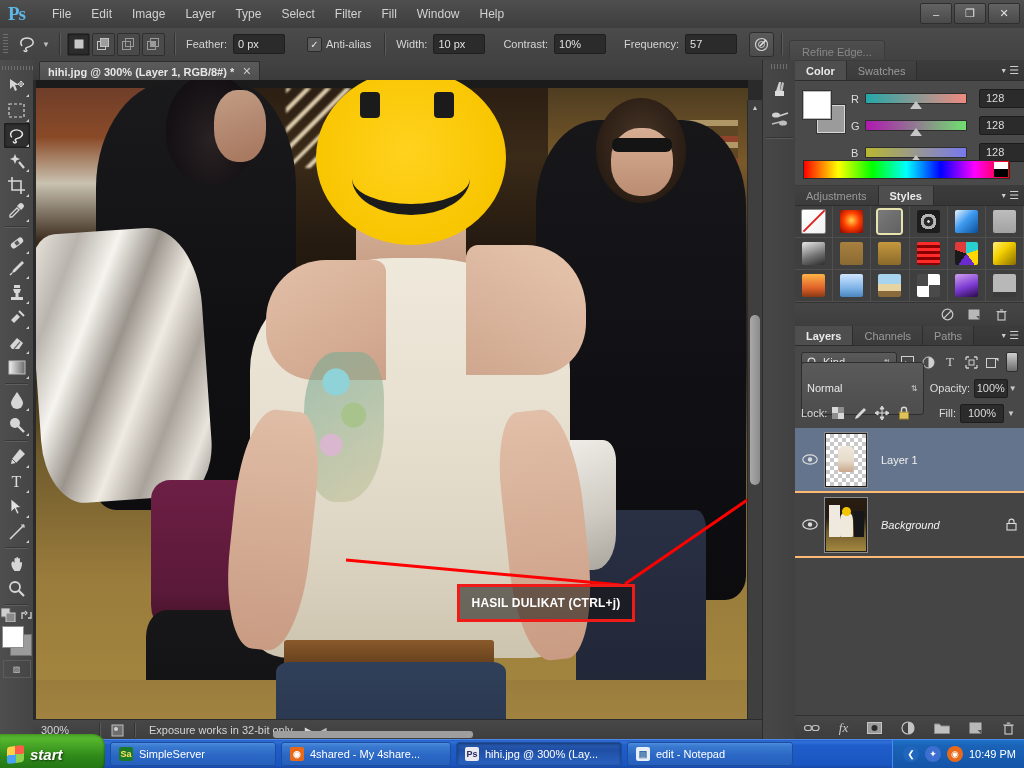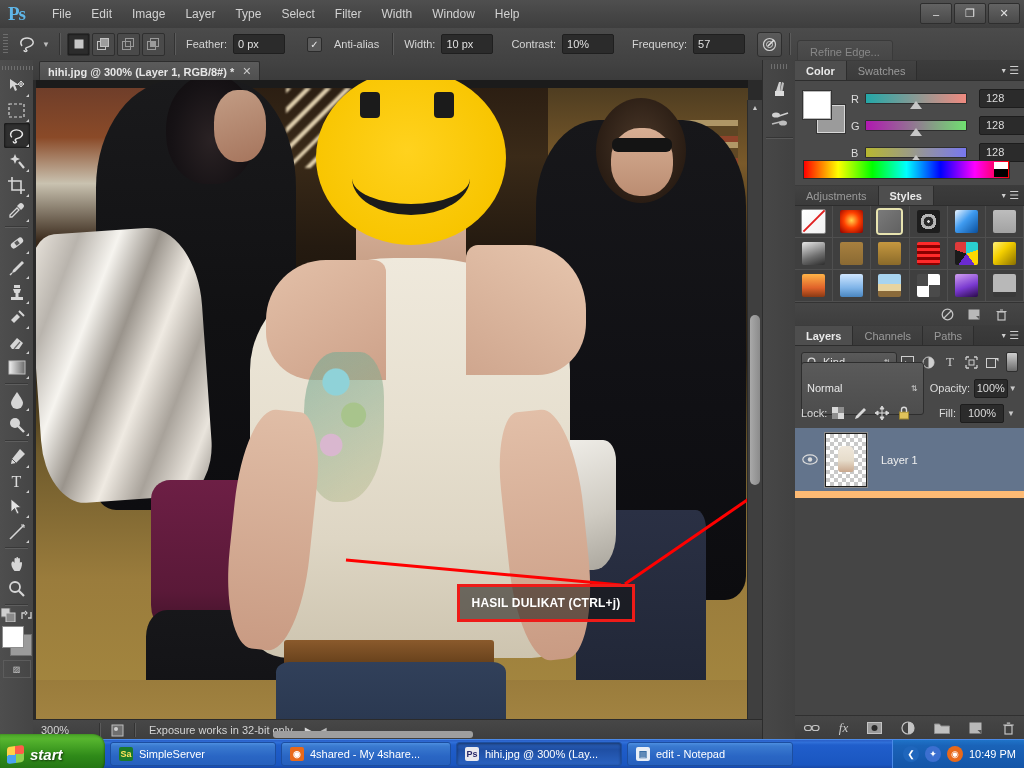--- a/index.html
+++ b/index.html
@@ -250,21 +250,21 @@
      border:1px solid #2e2e2e;border-radius:3px;color:#e8e8e8;font-size:11px;
      display:flex;align-items:center;justify-content:space-between;padding:16px 5px;}
   .smalllab{color:#dcdcdc;font-size:11px;margin-left:6px;}
   .numbox{width:42px;height:17px;background:#2b2b2b;border:1px solid #1d1d1d;color:#dcdcdc;
      font-size:11px;display:flex;align-items:center;justify-content:center;border-radius:2px;
      margin-left:4px;}
   .mini-caret{width:14px;height:17px;display:flex;align-items:center;justify-content:center;
      color:#c9c9c9;font-size:8px;}
 
   .layerlist{background:#3c3c3c;}
-  .layerrow{height:63px;display:flex;align-items:center;border-bottom:7px solid #fdba74;
+  .layerrow{height:63px;display:flex;align-items:center;border-bottom:2px solid #fdba74;
      background:#444;}
   .layerrow.sel{background:#63748c;}
   .eye{width:30px;display:flex;align-items:center;justify-content:center;color:#d8d8d8;}
   .thumb{width:40px;height:52px;border:1px solid #1f1f1f;box-shadow:0 0 0 1px #8d8d8d;
      overflow:hidden;position:relative;background:#fff;}
   .checker{position:absolute;inset:0;
      background-image:linear-gradient(45deg,#c9c9c9 25%,transparent 25%,transparent 75%,#c9c9c9 75%),
        linear-gradient(45deg,#c9c9c9 25%,#fff 25%,#fff 75%,#c9c9c9 75%);
      background-size:8px 8px;background-position:0 0,4px 4px;}
   .lname{flex:1;color:#f0f0f0;font-size:11px;padding-left:14px;}
@@ -312,21 +312,21 @@
   <div class="titlebar">
     <div class="pslogo">Ps</div>
     <div class="menubar">
       <div class="menuitem">File</div>
       <div class="menuitem">Edit</div>
       <div class="menuitem">Image</div>
       <div class="menuitem">Layer</div>
       <div class="menuitem">Type</div>
       <div class="menuitem">Select</div>
       <div class="menuitem">Filter</div>
-      <div class="menuitem">Width</div>
+      <div class="menuitem">Fill</div>
       <div class="menuitem">Window</div>
       <div class="menuitem">Help</div>
     </div>
     <div class="wincontrols">
       <div class="wbtn">–</div>
       <div class="wbtn">❐</div>
       <div class="wbtn">✕</div>
     </div>
   </div>
 
@@ -366,21 +366,21 @@
             <rect x="3.5" y="3.5" width="5" height="5" fill="#9a9a9a"></rect>
           </svg>
       </div>
 
       <div class="opt-sep"></div>
       <div class="opt-label">Feather:</div>
       <div class="opt-field" style="width:42px">0 px</div>
 
       <div style="width:22px"></div>
       <div class="opt-check">✓</div>
-      <div class="opt-label" style="margin-left:8px">Anti-alias</div>
+      <div class="opt-label" style="margin-left:0">Anti-alias</div>
 
       <div class="opt-sep"></div>
       <div class="opt-label">Width:</div>
       <div class="opt-field" style="width:42px">10 px</div>
 
       <div style="width:14px"></div>
       <div class="opt-label">Contrast:</div>
       <div class="opt-field" style="width:42px">10%</div>
 
       <div style="width:14px"></div>
@@ -931,20 +931,42 @@
                 <circle cx="8" cy="5.5" r="2.2" fill="#dcdcdc"></circle>
               </svg>
             </div>
             <div class="thumb">
               <div class="checker"></div>
               <div style="position:absolute;left:12px;top:12px;width:16px;height:26px;background:linear-gradient(180deg,#f0e8dc 0%,#e6dccb 55%,#c9a88e 100%);border-radius:30% 30% 15% 15%;"></div>
             </div>
             <div class="lname">Layer 1</div>
             <div class="lock"></div>
           </div>
+          <div class="layerrow">
+            <div class="eye">
+              <svg width="16" height="11">
+                <ellipse cx="8" cy="5.5" rx="7.2" ry="4.6" fill="none" stroke="#dcdcdc" stroke-width="1.2"></ellipse>
+                <circle cx="8" cy="5.5" r="2.2" fill="#dcdcdc"></circle>
+              </svg>
+            </div>
+            <div class="thumb">
+              <div style="position:absolute;inset:0;background:linear-gradient(180deg,#2a1d12 0%,#241a10 35%,#6e5a2c 62%,#a5883f 100%);"></div>
+              <div style="position:absolute;left:3px;top:6px;width:11px;height:32px;background:#efe9e0;"></div>
+              <div style="position:absolute;left:14px;top:14px;width:13px;height:24px;background:#efe9dc;border-radius:30% 30% 8% 8%;"></div>
+              <div style="position:absolute;left:16px;top:8px;width:9px;height:9px;background:#f5c400;border-radius:50%;"></div>
+              <div style="position:absolute;left:28px;top:12px;width:10px;height:26px;background:#17171a;"></div>
+            </div>
+            <div class="lname it">Background</div>
+            <div class="lock">
+              <svg width="11" height="13">
+                <rect x="1" y="5.5" width="9" height="6.5" fill="none" stroke="#dcdcdc" stroke-width="1.1"></rect>
+                <path d="M3 5.5 V3.6 A2.5 2.5 0 0 1 8 3.6 V5.5" fill="none" stroke="#dcdcdc" stroke-width="1.1"></path>
+              </svg>
+            </div>
+          </div>
         </div>
     </div>
 
     <div class="lfooter">
       <div class="pf-icon">
         <svg width="16" height="10">
             <rect x="0.5" y="2.5" width="7" height="5" rx="2.5" fill="none" stroke="#c4c4c4" stroke-width="1.2"></rect>
             <rect x="8" y="2.5" width="7" height="5" rx="2.5" fill="none" stroke="#c4c4c4" stroke-width="1.2"></rect>
           </svg>
       </div>

